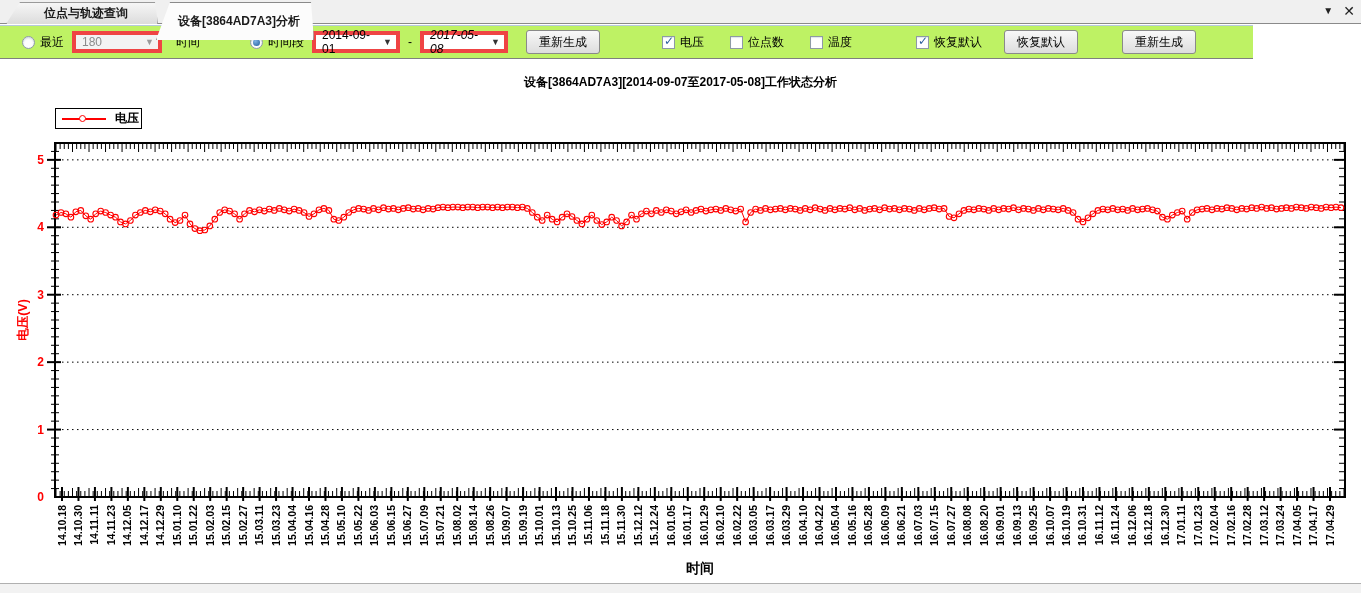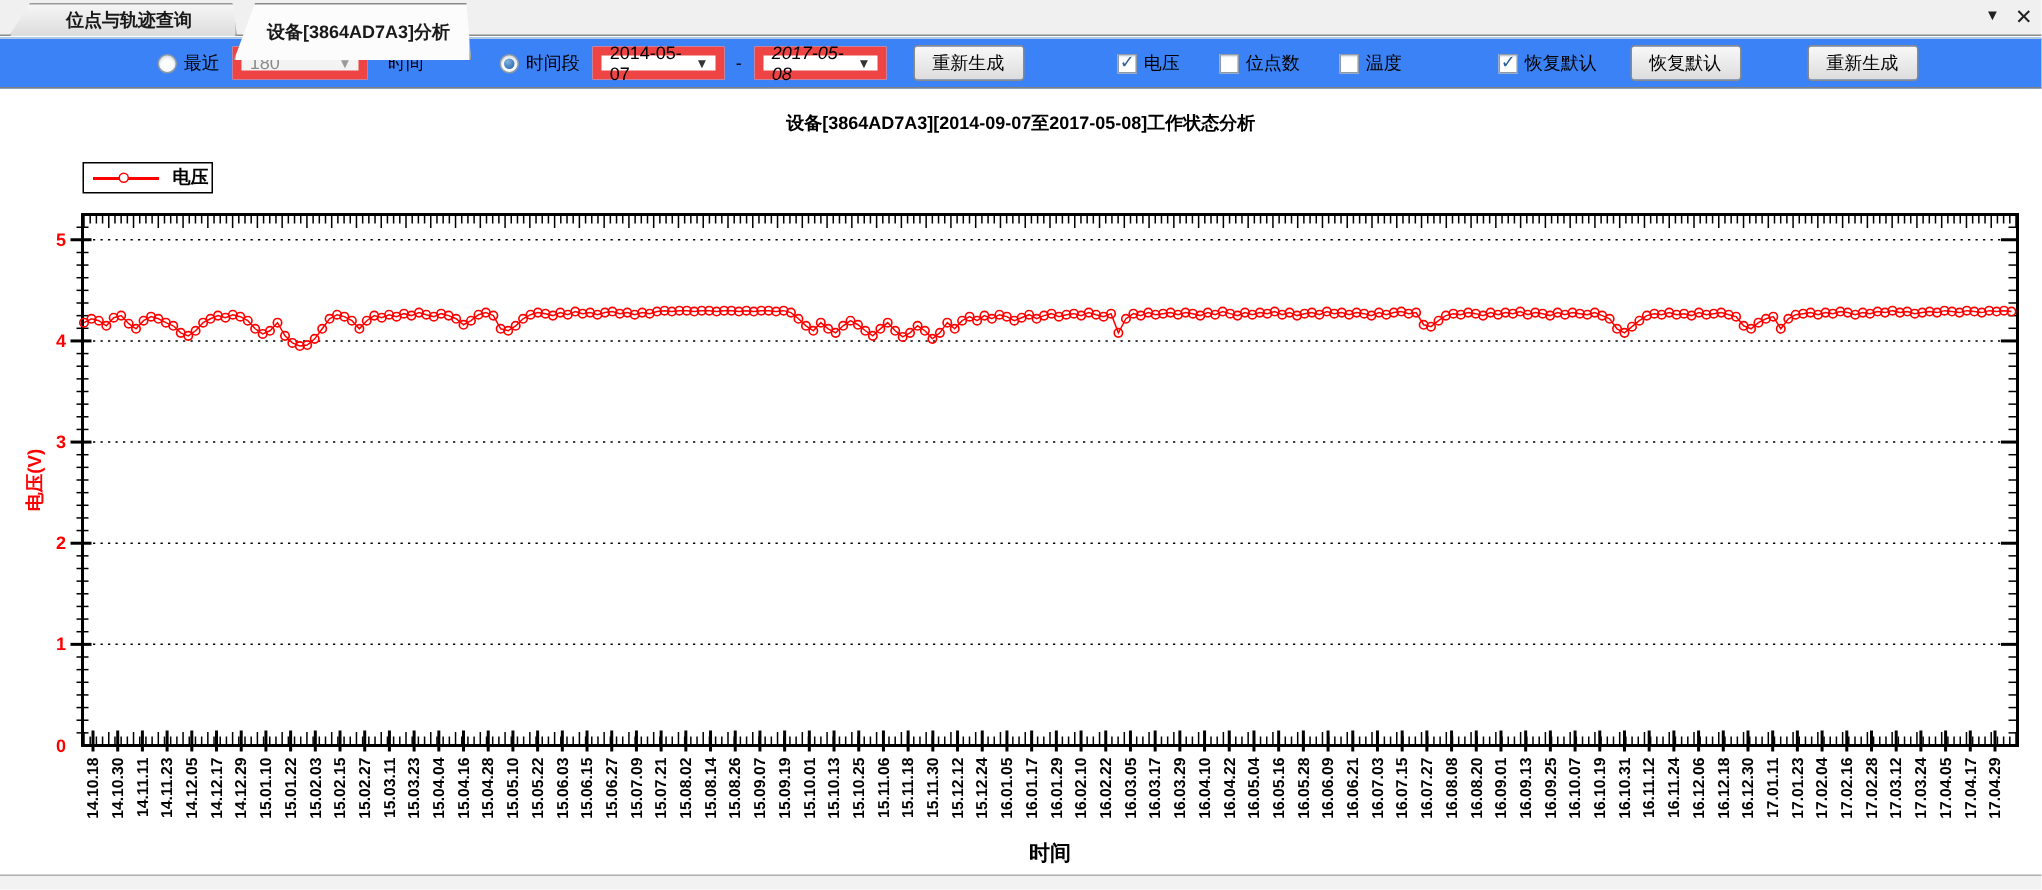--- a/index.html
+++ b/index.html
@@ -14,31 +14,31 @@
          clip-path:polygon(14px 0, calc(100% - 3px) 0, 100% 100%, 0 100%);
          padding:0 18px 0 26px; white-space:nowrap; }
   .tab.inactive { left:6px; width:152px;
          background:linear-gradient(#f6f6f6,#dcdcdc); border:1px solid #9a9a9a; border-bottom:none; }
   .tab.active { left:156px; width:158px; height:38px; z-index:3;
          background:#fcfcfc; border:1px solid #8a8a8a; border-bottom:none; }
   .strip-btns { position:absolute; right:6px; top:4px; display:flex; gap:10px; align-items:center; }
   .strip-btn { font-size:12px; color:#222; line-height:14px; cursor:default; }
 
   
-  .toolbar { position:absolute; left:0; top:25px; width:1361px; height:34px;
-             background:linear-gradient(#dcе9f7,#cfe0f1); background-color:#3b82f6;
+  .toolbar { position:absolute; left:0; top:25px; width:1253px; height:34px;
+             background:linear-gradient(#dcе9f7,#cfe0f1); background-color:#bef264;
              border-top:1px solid #b7c9dd; border-bottom:1px solid #7f7f7f;
-             display:flex; align-items:center; font-size:12px; color:#000;justify-content:center; }
+             display:flex; align-items:center; font-size:12px; color:#000; }
   .tb-gap-s { width:8px; } .tb-gap-m { width:14px; }
   .radio { width:13px; height:13px; border-radius:50%; background:#fdfdfd;
            border:1px solid #8e9aa5; box-shadow:inset 0 1px 2px #c9d4dd; position:relative; }
   .radio.on::after { content:""; position:absolute; left:2px; top:2px; width:7px; height:7px;
            border-radius:50%; background:radial-gradient(circle at 35% 30%, #7fb2e5, #1f5d9e); }
   .rlabel { margin-left:5px; }
-  .combo { height:22px; background:#fff; border:6px solid #ef4444; display:flex;
+  .combo { height:22px; background:#fff; border:4px solid #ef4444; display:flex;
            align-items:center; justify-content:space-between; padding:0 4px 0 6px; }
   .combo .arr { font-size:9px; color:#333; margin-left:6px; }
   .combo.disabled { background:#f3f3f3; color:#8b8b8b; }
   .combo.disabled .arr { color:#9a9a9a; }
   .btn { height:24px; padding:0 12px; background:linear-gradient(#f8f8f8,#dddddd);
          border:1px solid #8a8a8a; border-radius:3px; font-size:12px; font-weight:normal;
          color:#000; display:flex; align-items:center; }
   .cbox { width:13px; height:13px; background:#fff; border:1px solid #8e9aa5;
           position:relative; box-shadow:inset 0 1px 1px #dfe7ee; }
   .cbox.on::after { content:"✓"; position:absolute; left:1px; top:-3px;
@@ -87,21 +87,21 @@
     <span>180</span>
     <span class="arr">▼</span>
   </div>
   <div class="tb-gap-m"></div>
   <span>时间</span>
   <div style="width:50px;"></div>
   <span class="radio on"></span>
   <span class="rlabel">时间段</span>
   <div class="tb-gap-s"></div>
   <div class="combo" style="width:88px;">
-    <span>2014-05-07</span>
+    <span>2014-09-01</span>
     <span class="arr">▼</span>
   </div>
   <div class="tb-gap-s"></div>
   <span>-</span>
   <div class="tb-gap-s"></div>
   <div class="combo" style="width:88px;font-style:italic;">
     <span>2017-05-08</span>
     <span class="arr">▼</span>
   </div>
   <div style="width:18px;"></div>

